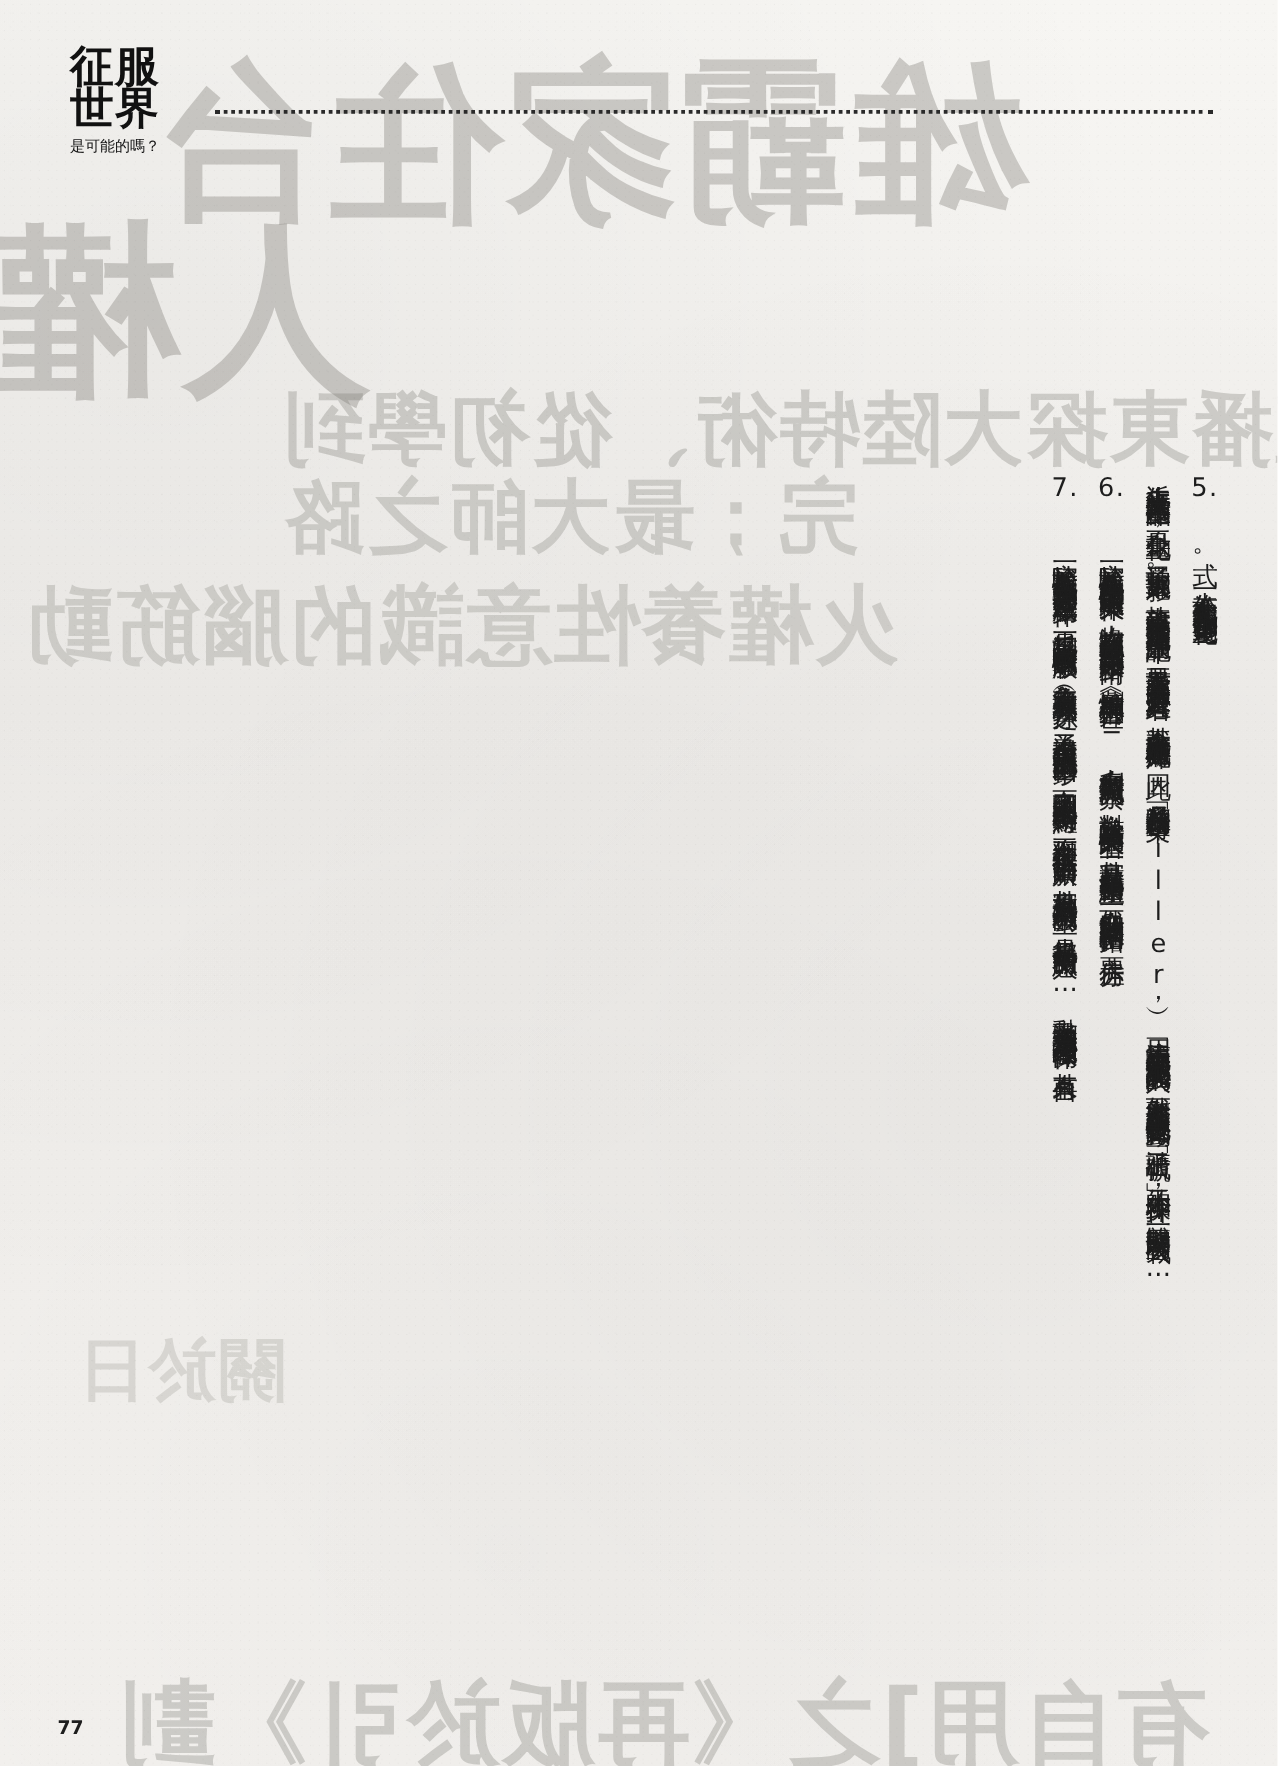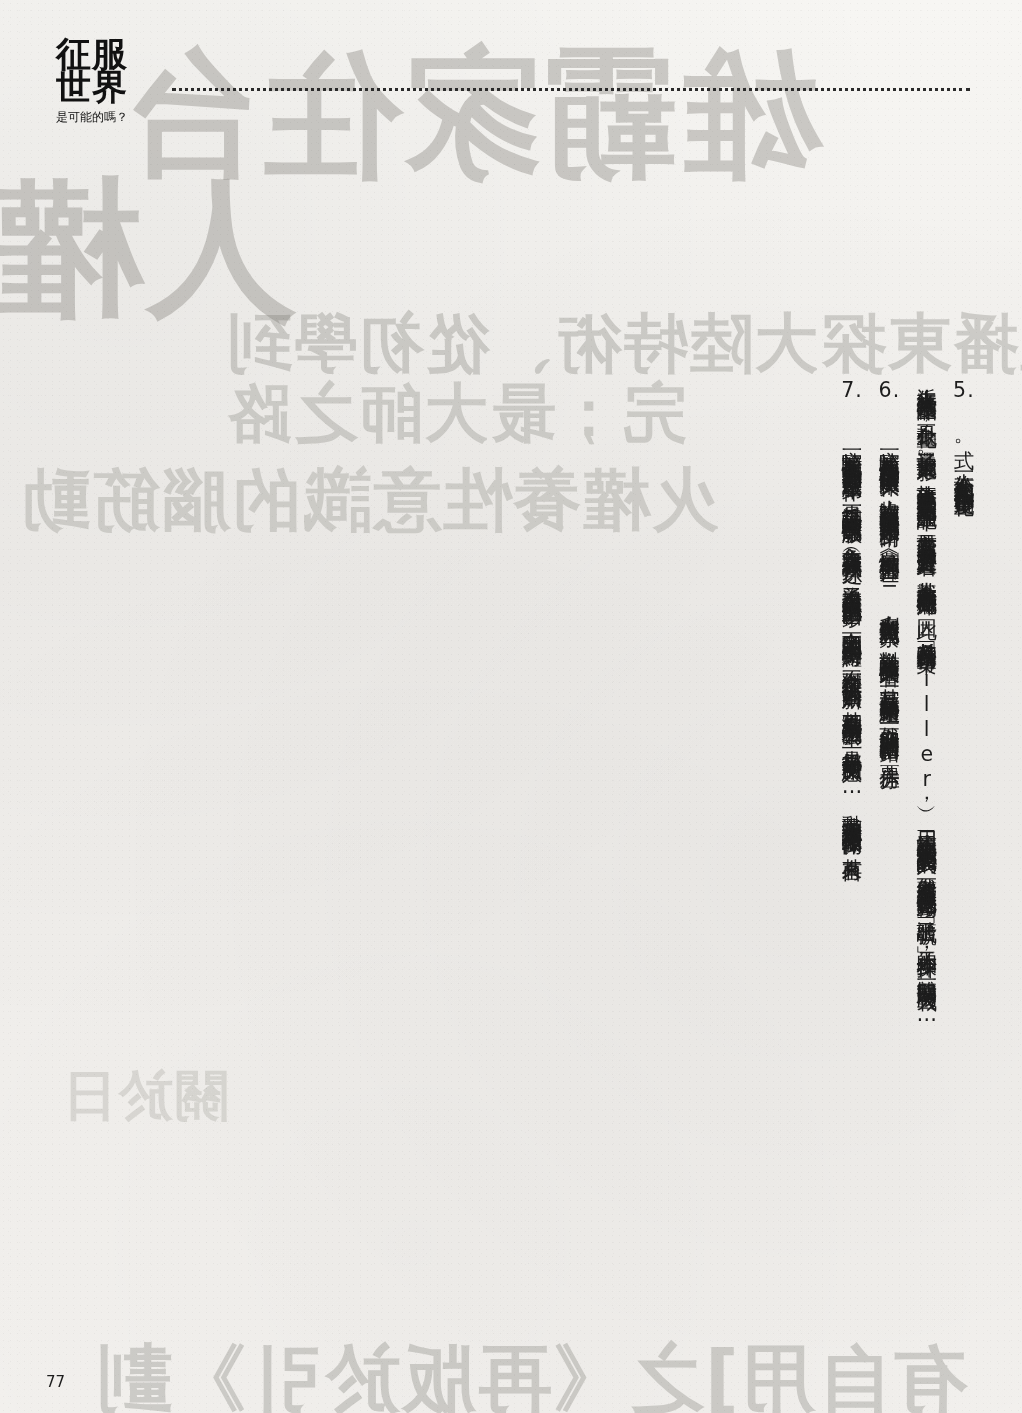--- a/index.html
+++ b/index.html
@@ -115,21 +115,21 @@
     transform: none;
   }
 
   
   .folio {
     position: absolute;
     left: 46px;
     bottom: 22px;
     font-size: 15px;
     color: #1d1d1d;
-    font-weight: normal;
+    font-weight: bold;
     z-index: 6;
   }
 
   
   .speckle {
     position: absolute;
     inset: 0;
     opacity: 0.35;
     background-image:
       radial-gradient(rgba(0,0,0,0.12) 0.6px, transparent 0.7px),

